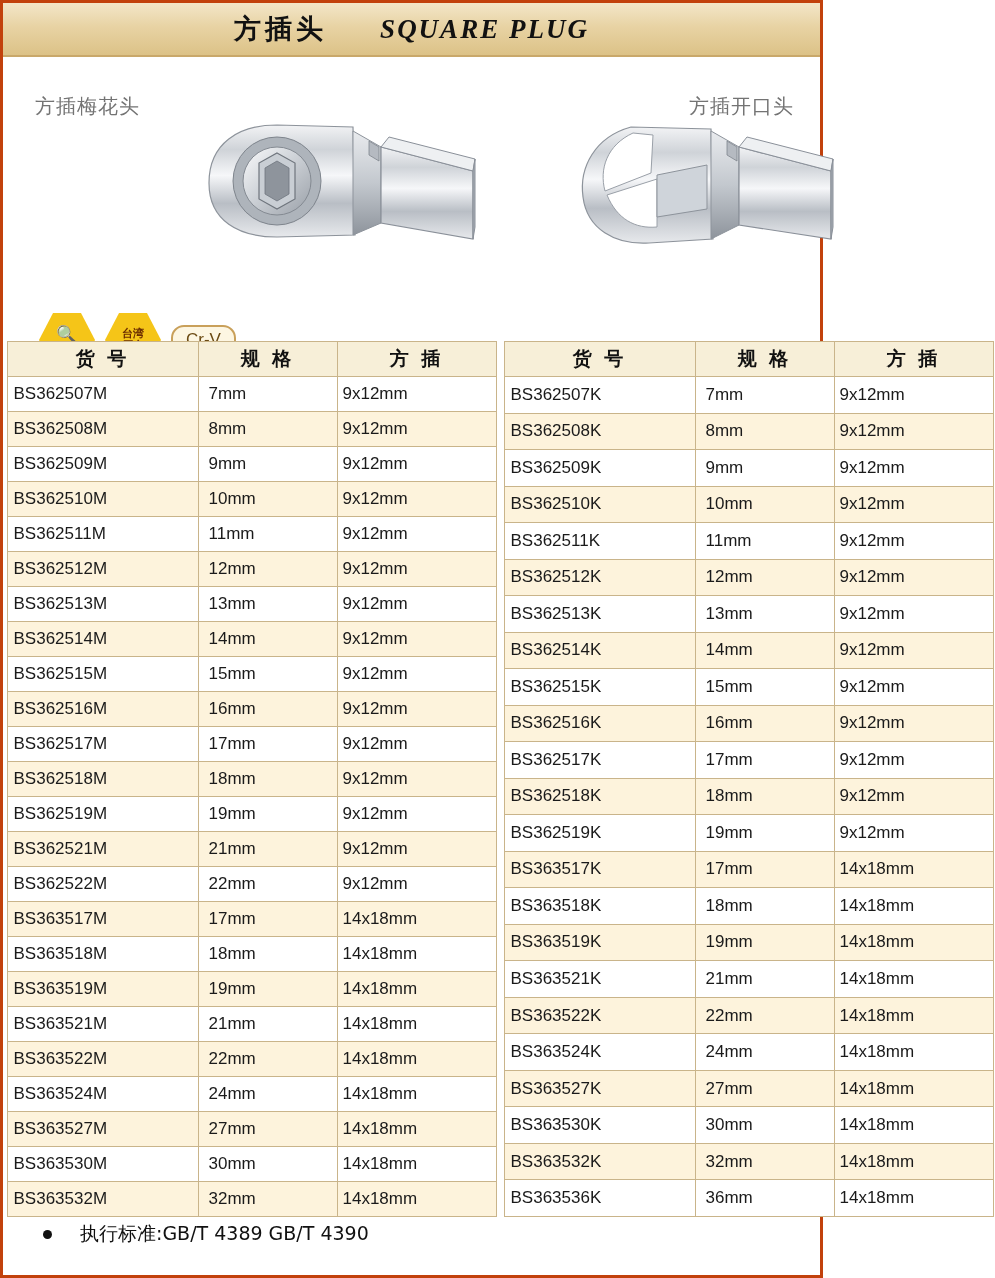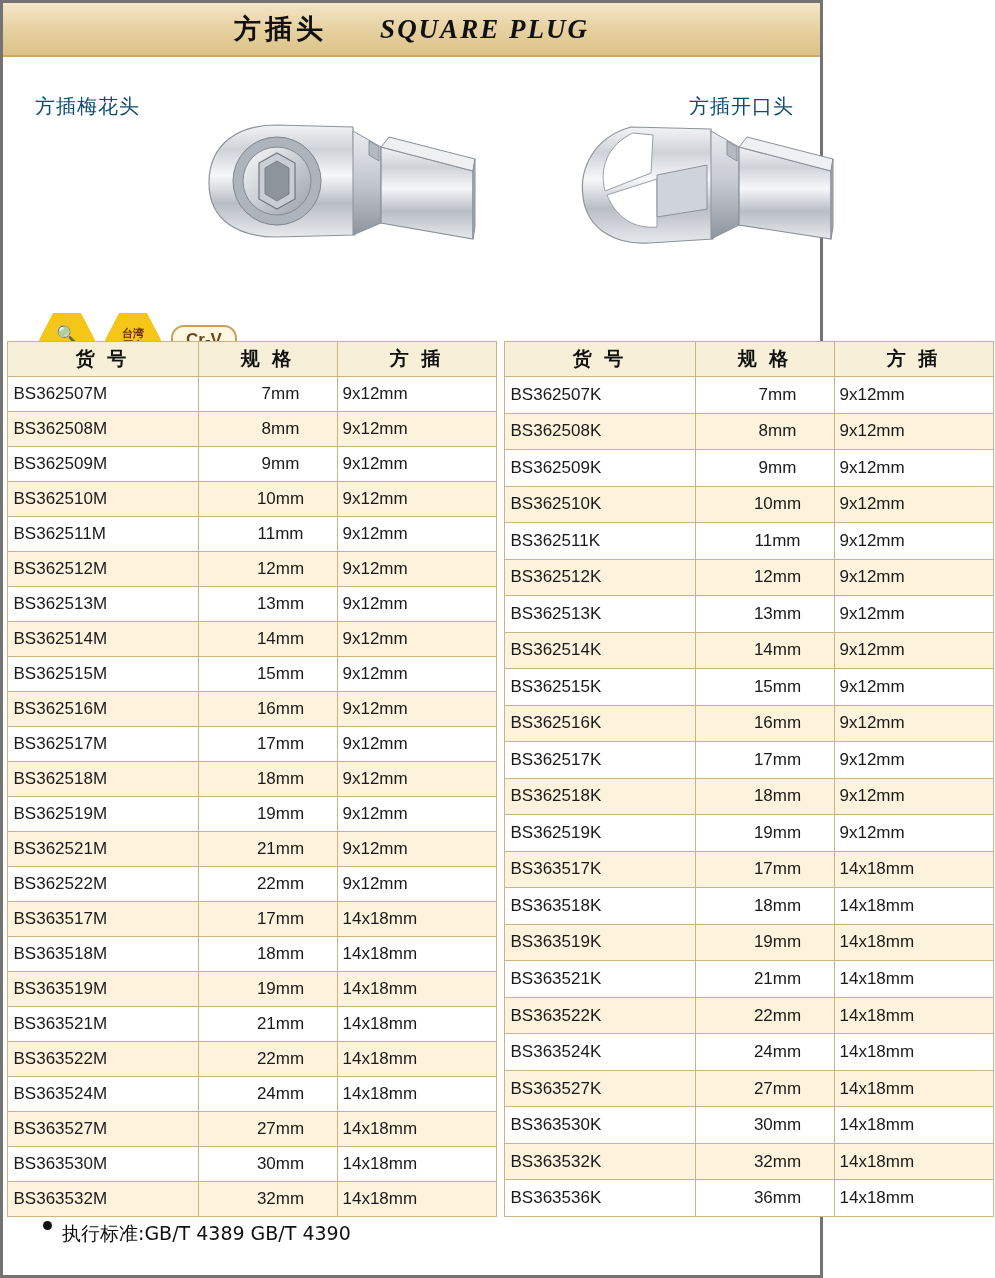--- a/index.html
+++ b/index.html
@@ -13,21 +13,21 @@
     font-family: "Liberation Sans", sans-serif;
     color: #1a1a1a;
     position: relative;
     overflow: hidden;
   }
   .page {
     position: relative;
     width: 823px;
     height: 1278px;
     box-sizing: border-box;
-    border: 3px solid #737373;
+    border: 3px solid #c2410c;
     background: #ffffff;
   }
   
   .header {
     height: 52px;
     background: linear-gradient(to bottom, #f3e6c8 0%, #e8d3a4 45%, #dcc287 100%);
     border-bottom: 2px solid #c9a86a;
     display: flex;
     align-items: center;
     justify-content: center;
@@ -52,21 +52,21 @@
   
   .product-area {
     position: relative;
     height: 300px;
   }
   .label-left, .label-right {
     position: absolute;
     top: 36px;
     font-family: "DejaVu Sans", sans-serif;
     font-size: 20px;
-    color: #0c4a6e;
+    color: #737373;
     letter-spacing: 1px;
   }
   .label-left { left: 32px; }
   .label-right { right: 26px; }
 
   .tool {
     position: absolute;
     top: 60px;
   }
 
@@ -104,21 +104,21 @@
   }
   .hex-shape .big { font-size: 11px; font-weight: bold; }
   .hex-shape .small { font-size: 9px; font-weight: bold; }
   .hex-icon { font-size: 17px; color: #3a2a00; }
   .crv {
     border: 2px solid #c9a05a;
     border-radius: 13px;
     background: #fdf6e2;
     padding: 3px 13px;
     font-size: 17px;
-    font-weight: bold;
+    font-weight: normal;
     color: #6b4a12;
     font-family: "Liberation Sans", sans-serif;
   }
 
   
   .tables {
     position: absolute;
     top: 338px;
     left: 0;
     width: 995px;
@@ -145,34 +145,34 @@
     text-align: center;
     font-family: "DejaVu Sans", sans-serif;
     font-size: 19px;
     font-weight: bold;
     letter-spacing: 3px;
     color: #111;
   }
   tbody tr.odd td { background: #ffffff; }
   tbody tr.even td { background: #fdf3dc; }
   td.col-code { width: 178px; }
-  td.col-spec { width: 126px; padding-left: 32px; text-align: center; }
+  td.col-spec { width: 126px; padding-left: 10px; }
   td.col-plug { width: 146px; padding-left: 5px; }
   th.col-code { width: 178px; }
   th.col-spec { width: 126px; margin-top: 6px; }
   th.col-plug { width: 146px; margin-left: 8px; }
 
   
   .footnote {
     position: absolute;
     bottom: 28px;
     left: 40px;
     display: flex;
-    align-items: flex-start;
-    gap: 10px;
+    align-items: center;
+    gap: 28px;
     font-family: "DejaVu Sans", sans-serif;
     font-size: 19px;
     color: #111;
   }
   .bullet {
     width: 9px; height: 9px;
     background: #111;
     border-radius: 50%;
     display: inline-block;
   }

